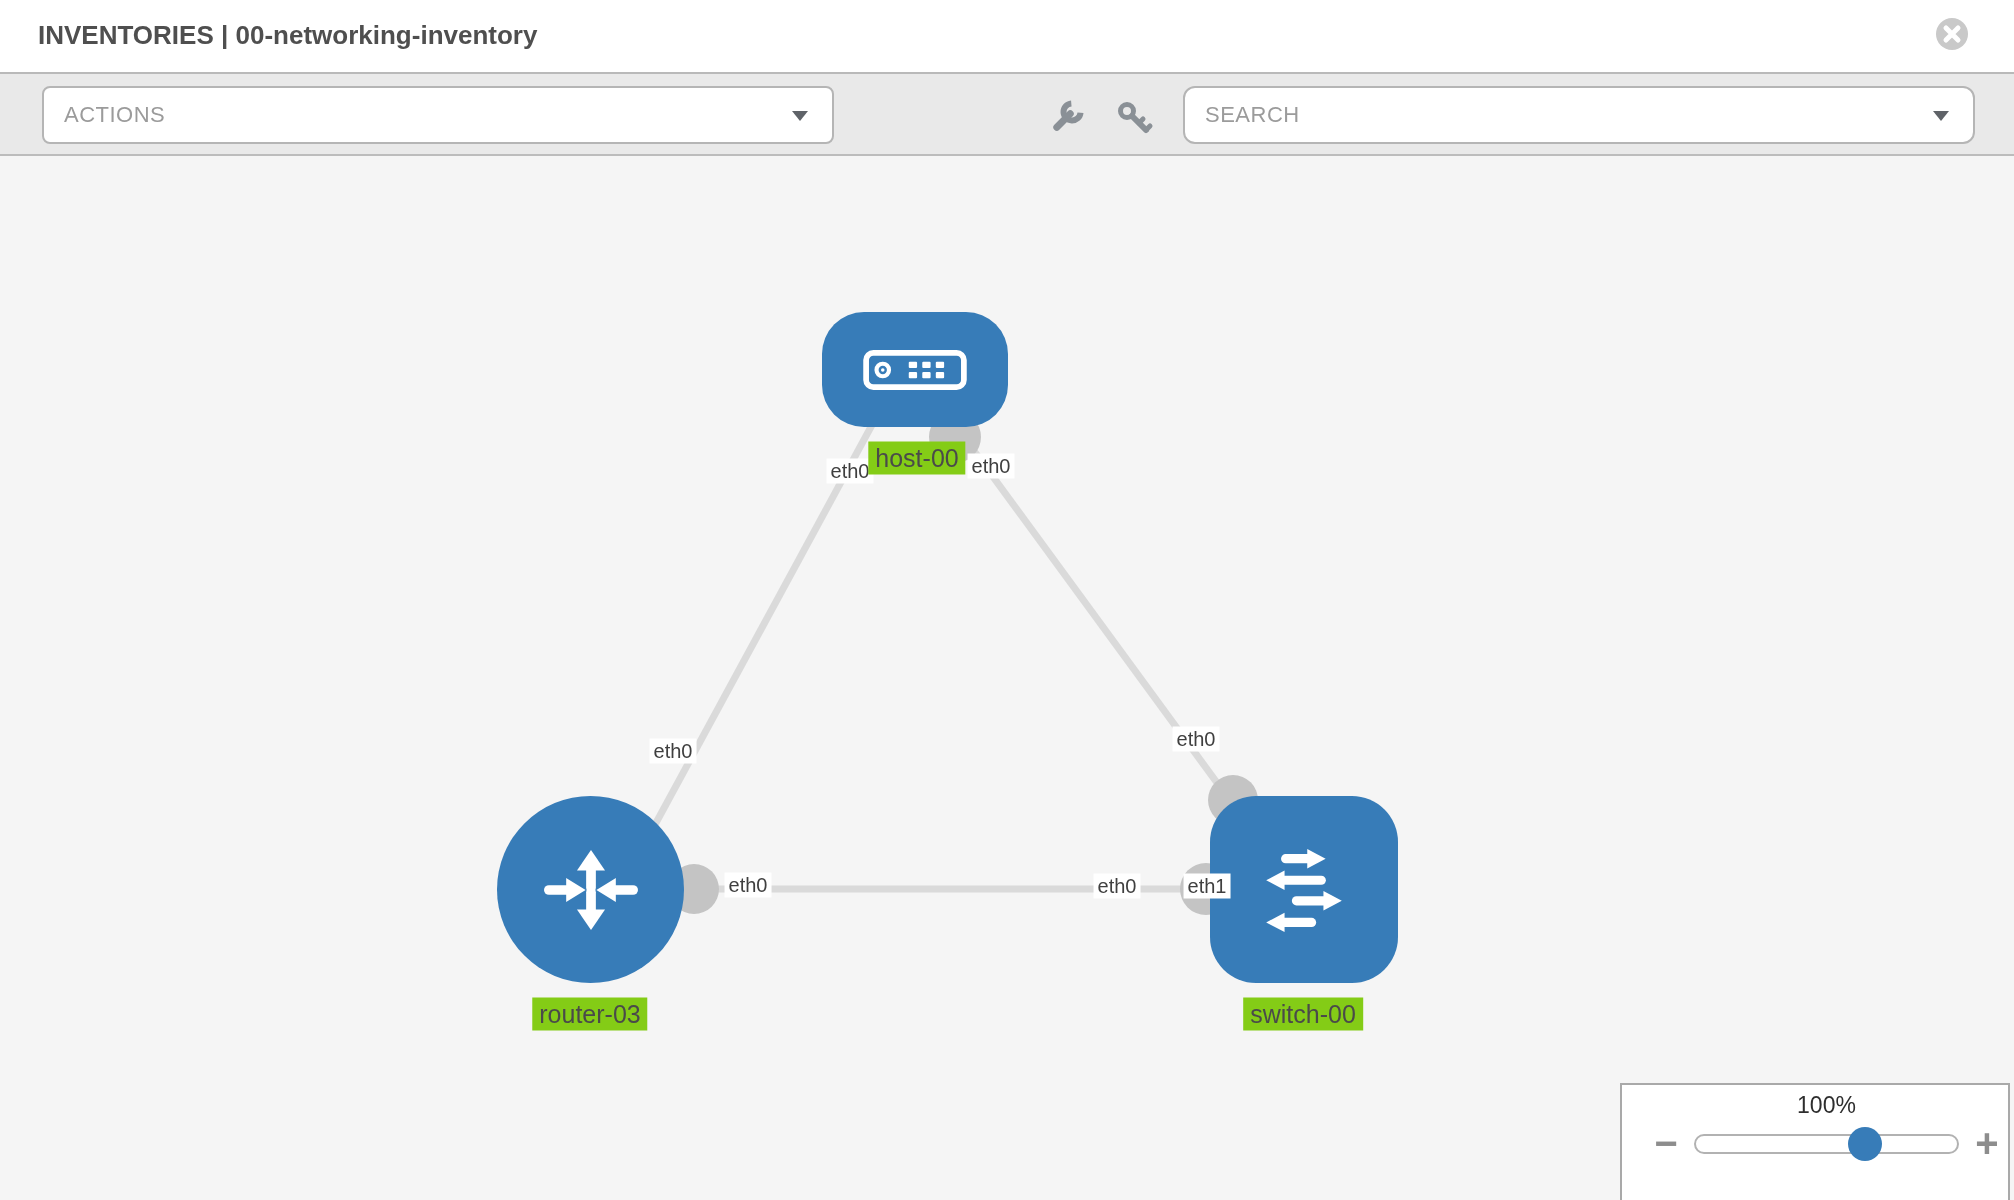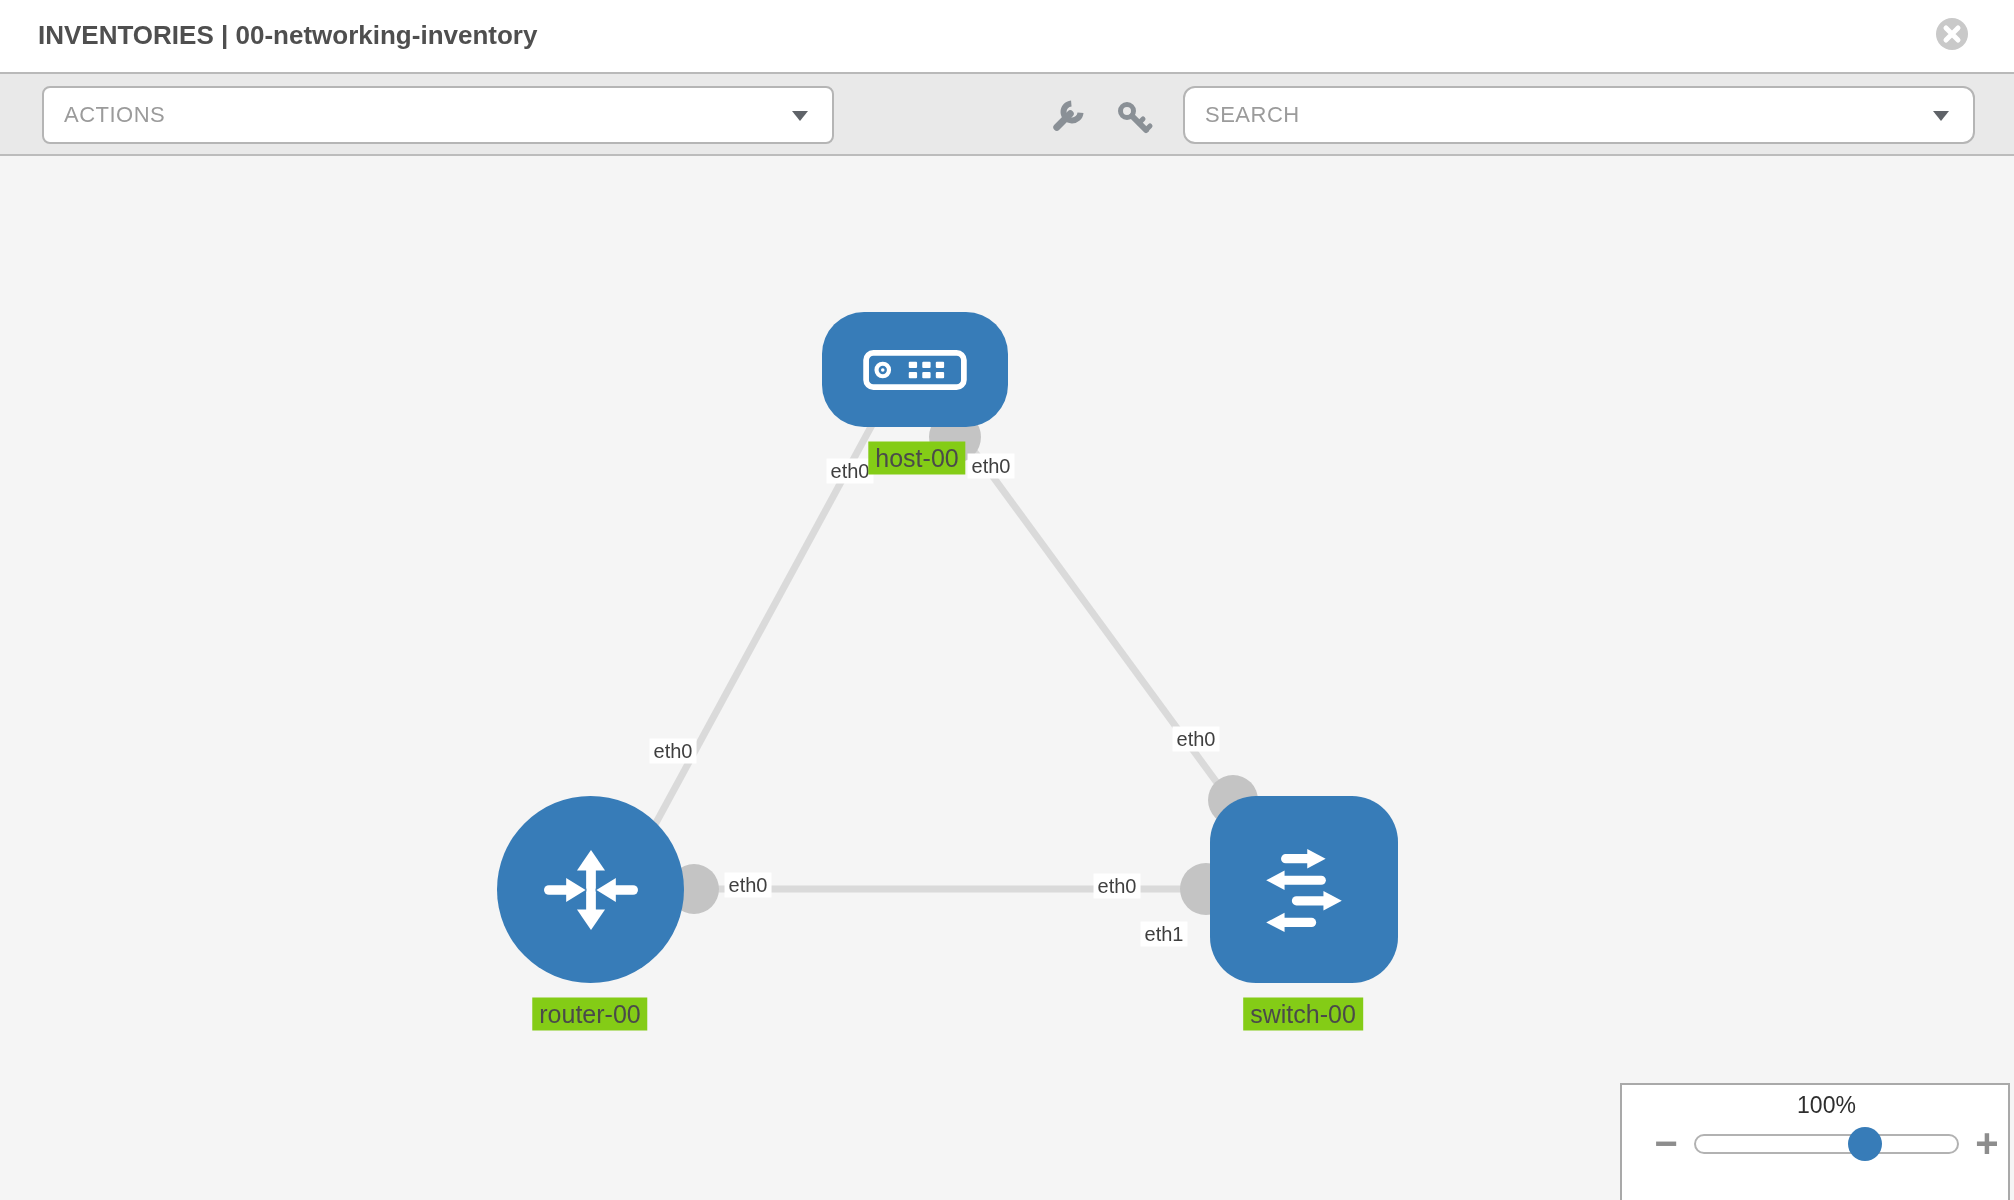--- a/index.html
+++ b/index.html
@@ -206,24 +206,24 @@
         </g>
       </svg>
     </div>
 
     <span class="if-label" style="left:850px;  top:315px;">eth0</span>
     <span class="if-label" style="left:991px;  top:310px;">eth0</span>
     <span class="if-label" style="left:673px;  top:595px;">eth0</span>
     <span class="if-label" style="left:1196px; top:583px;">eth0</span>
     <span class="if-label" style="left:748px;  top:729px;">eth0</span>
     <span class="if-label" style="left:1117px; top:730px;">eth0</span>
-    <span class="if-label" style="left:1164px; top:730px;margin-top:48px;">eth1</span>
+    <span class="if-label" style="left:1207px; top:730px;">eth1</span>
 
     <span class="node-label" style="left:917px;  top:302px;">host-00</span>
-    <span class="node-label" style="left:590px;  top:858px;">router-00</span>
+    <span class="node-label" style="left:590px;  top:858px;">router-03</span>
     <span class="node-label" style="left:1303px; top:858px;">switch-00</span>
 
     <div class="zoom-panel">
       <div class="zoom-percent">100%</div>
       <button class="zoom-btn zoom-minus">−</button>
       <div class="zoom-track"></div>
       <div class="zoom-handle"></div>
       <button class="zoom-btn zoom-plus">+</button>
     </div>
 

